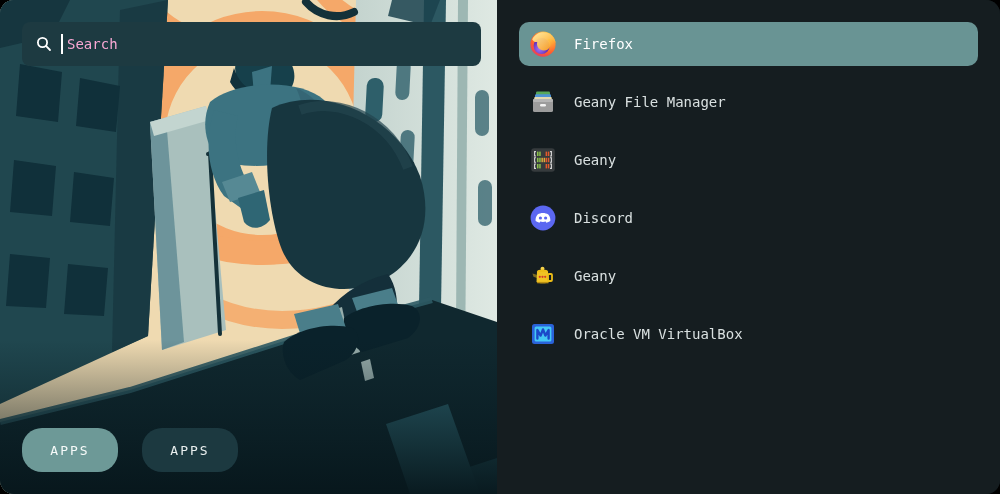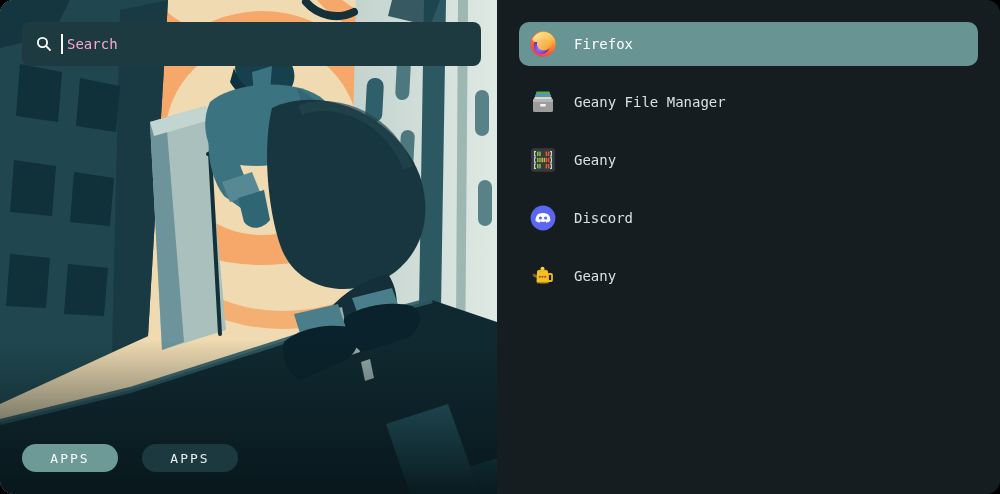--- a/index.html
+++ b/index.html
@@ -19,21 +19,21 @@
     position:absolute; left:22px; top:22px; width:459px; height:44px; box-sizing:border-box;
     background:#1d3a41; border-radius:8px; display:flex; align-items:center;
     padding:0 14px; gap:9px; cursor:text;
   }
   .search-glyph { display:flex; width:16px; height:16px; }
   .caret { width:2px; height:20px; background:#ffffff; animation:blink 1.1s steps(1) infinite; }
   @keyframes blink { 50% { opacity:0; } }
   .placeholder { color:#f9a8d4; font-size:14px; margin-left:-5px; }
   .tabs { position:absolute; left:22px; bottom:22px; display:flex; gap:24px; }
   .tab {
-    width:96px; height:28px; border-radius:20px; background:#1c3940; color:#e8eeee;
+    width:96px; height:44px; border-radius:20px; background:#1c3940; color:#e8eeee;
     display:flex; align-items:center; justify-content:center;
     font-size:13px; letter-spacing:2px; cursor:pointer; user-select:none;
   }
   .tab.active { background:#6d9997; color:#f6faf9; }
   
   .right {
     flex:1; background:#151d20; box-sizing:border-box; padding:22px;
     display:flex; flex-direction:column; gap:14px;text-align:right;
   }
   .row {
@@ -265,15 +265,25 @@
           <rect x="19" y="12" width="4" height="7" rx="1" fill="none" stroke="#edbd17" stroke-width="1.8"></rect>
           <circle cx="10.8" cy="14.8" r="1.1" fill="#cf3b2c"></circle>
           <circle cx="13.5" cy="14.8" r="1.1" fill="#cf3b2c"></circle>
           <circle cx="16.2" cy="14.8" r="1.1" fill="#cf3b2c"></circle>
           <path d="M8.2 20.6 L19.4 20.6" stroke="#b98e12" stroke-width="1.4"></path>
         </svg>
       </span>
       <span class="label">Geany</span>
     </div>
 
+    <div class="row">
+      <span class="appicon">
+        <svg viewBox="0 0 28 28">
+          <rect x="3" y="4" width="22" height="20" rx="2.5" fill="#2a62d9"></rect>
+          <rect x="5.6" y="6.6" width="16.8" height="14.8" rx="1.5" fill="#45c8f5"></rect>
+          <path d="M8.4 18.6 V10 L11.6 15.6 L14 9.4 L16.4 15.6 L19.6 10 V18.6" fill="none" stroke="#1c49c9" stroke-width="2.4" stroke-linejoin="round" stroke-linecap="round"></path>
+        </svg>
+      </span>
+      <span class="label">Oracle VM VirtualBox</span>
+    </div>
 
   </div>
 </div>
 
 </body></html>

